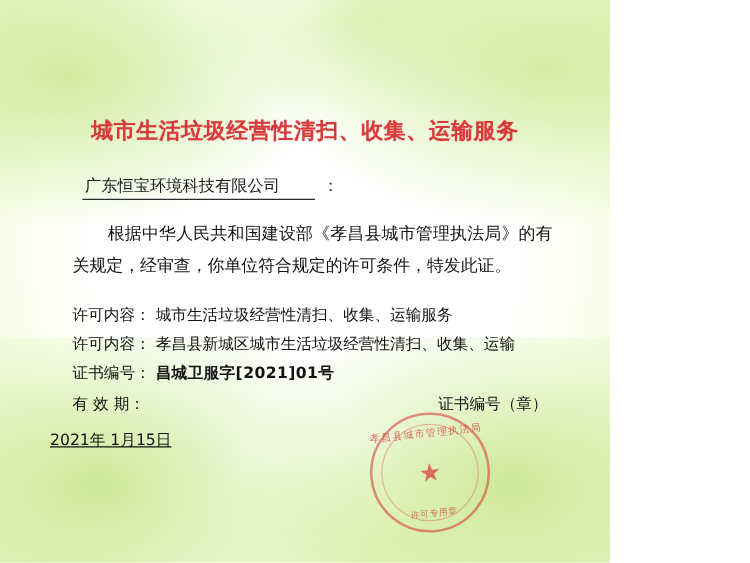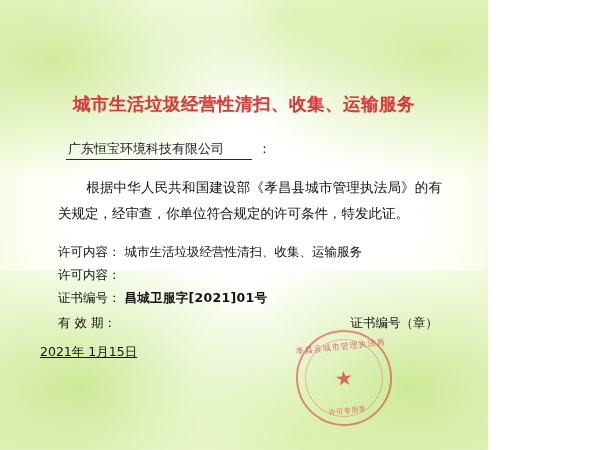--- a/index.html
+++ b/index.html
@@ -226,20 +226,21 @@
 
     <div class="fields">
 
       <div class="field-row">
         <span class="field-label">许可内容：</span>
         <span class="field-value">城市生活垃圾经营性清扫、收集、运输服务</span>
       </div>
 
       <div class="field-row">
         <span class="field-label">许可内容：</span>
+        <span class="field-value">孝昌县新城区城市生活垃圾经营性清扫、收集、运输</span>
       </div>
 
       <div class="field-row number">
         <span class="field-label">证书编号：</span>
         <span class="field-value">昌城卫服字[2021]01号</span>
       </div>
 
       <div class="validity-row">
         <span class="validity-left">有 效 期：</span>
         <span class="issuer"><span>证书编号</span><span>（章）</span></span>

